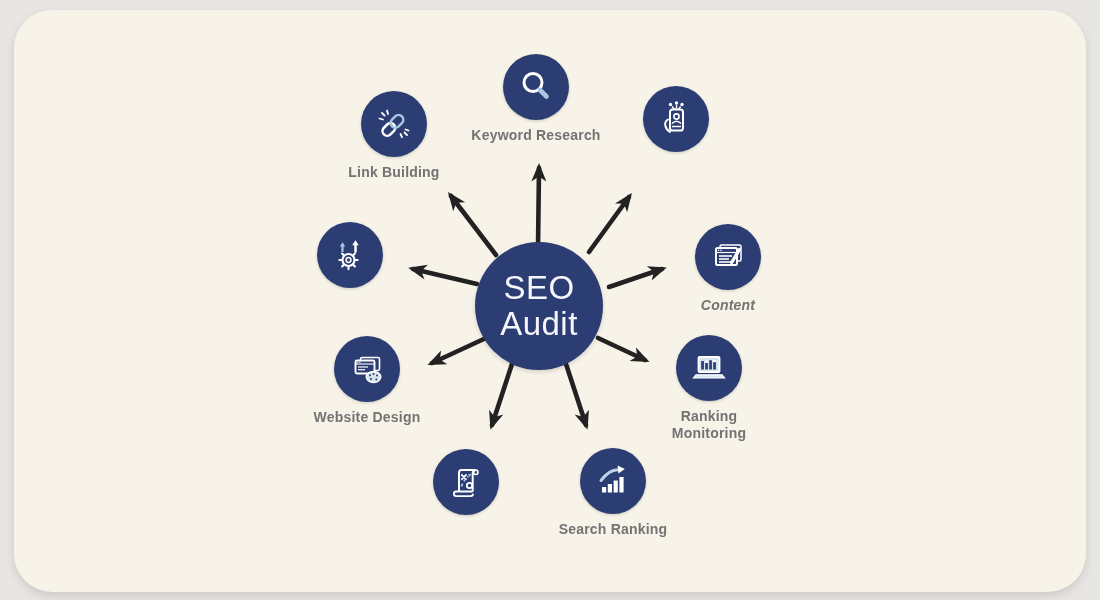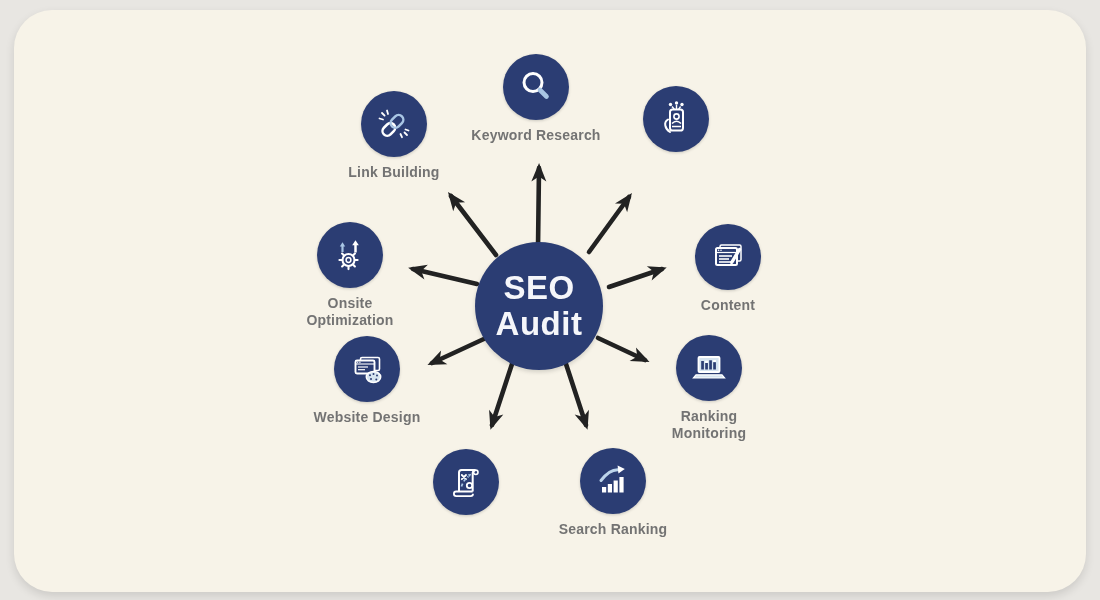--- a/index.html
+++ b/index.html
@@ -14,39 +14,39 @@
     background:#f7f3e8;border-radius:38px;
     box-shadow:0 4px 10px rgba(0,0,0,0.12);
   }
   .arrow-layer{position:absolute;left:0;top:0;width:1100px;height:600px;}
   .hub{
     position:absolute;left:475px;top:242px;width:128px;height:128px;border-radius:50%;
     background:#2b3d73;display:flex;align-items:center;justify-content:center;
     box-shadow:0 2px 4px rgba(0,0,0,0.15);
   }
   .hub-label{
-    color:#f5f6fa;font-size:33px;font-weight:700;line-height:1.08;
+    color:#f5f6fa;font-size:33px;font-weight:400;line-height:1.08;
     text-align:center;white-space:pre-line;letter-spacing:0.5px;
   }
   .node{position:absolute;width:170px;display:flex;flex-direction:column;align-items:center;}
   .node .circle{
     width:66px;height:66px;border-radius:50%;background:#2b3d73;
     display:flex;align-items:center;justify-content:center;
     box-shadow:0 1px 3px rgba(0,0,0,0.18);
   }
   .node .label{
     margin-top:7px;color:#737373;font-size:14px;font-weight:700;
     line-height:1.18;text-align:center;white-space:pre-line;letter-spacing:0.2px;
   }
   
   .n-keyword{left:451px;top:54px;}
   .n-link{left:309px;top:91px;}
   .n-social{left:591px;top:86px;}
   .n-onsite{left:265px;top:222px;}
-  .n-content{left:643px;top:224px;}
+  .n-content{left:643px;top:224px;font-style:italic;}
   .n-website{left:282px;top:336px;}
   .n-traffic{left:624px;top:335px;}
   .n-growth{left:381px;top:449px;}
   .n-search{left:528px;top:448px;}
 </style>
 </head>
 <body>
 
 <div class="card"></div>
 
@@ -137,22 +137,20 @@
         <line x1="25.2" y1="25" x2="27.6" y2="25"></line>
         <line x1="23.2" y1="29.7" x2="24.9" y2="31.4"></line>
         <line x1="18.5" y1="31.7" x2="18.5" y2="34.1"></line>
         <line x1="13.8" y1="29.7" x2="12.1" y2="31.4"></line>
         <line x1="11.8" y1="25" x2="9.4" y2="25"></line>
         <line x1="13.8" y1="20.3" x2="12.1" y2="18.6"></line>
         <line x1="23.2" y1="20.3" x2="24.9" y2="18.6"></line>
       </g>
     </svg>
   </div>
-  <div class="label">Onsite
-Optimization</div>
 </div>
 
 <div class="node n-content">
   <div class="circle">
     <svg width="40" height="40" viewBox="0 0 40 40">
       <rect x="12" y="8" width="21" height="16" rx="1.5" fill="none" stroke="#fff" stroke-width="1.5"></rect>
       <rect x="8" y="11" width="21" height="17" rx="1.5" fill="#2b3d73" stroke="#fff" stroke-width="2"></rect>
       <line x1="8" y1="15.5" x2="29" y2="15.5" stroke="#fff" stroke-width="1.2"></line>
       <circle cx="10.6" cy="13.3" r="0.8" fill="#fff"></circle>
       <circle cx="13" cy="13.3" r="0.8" fill="#fff"></circle>

